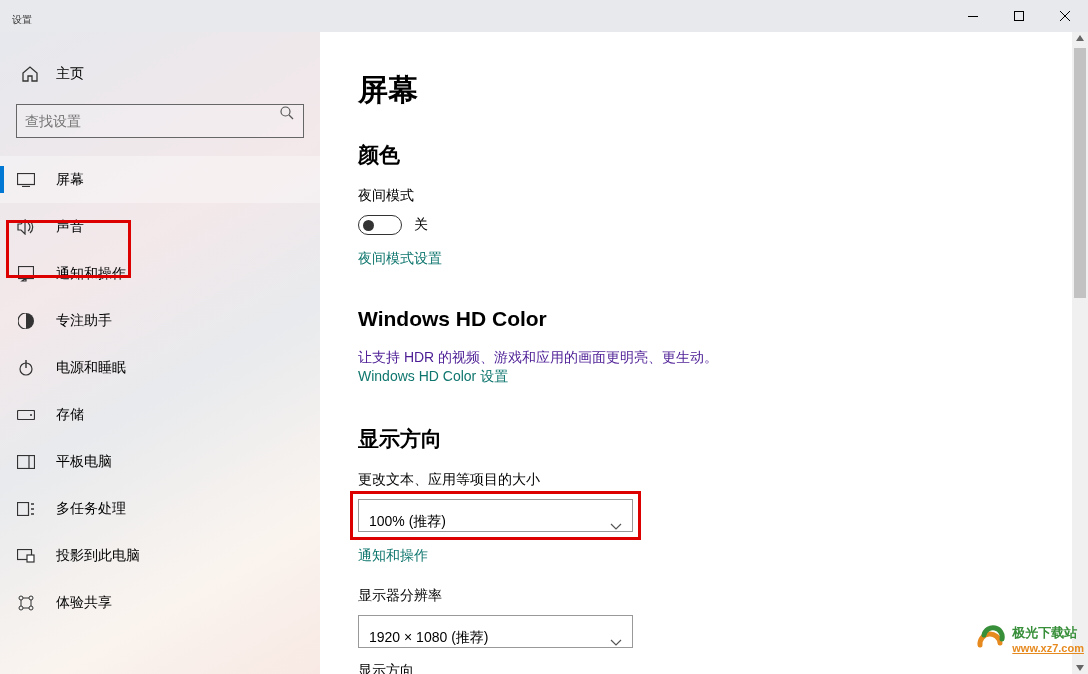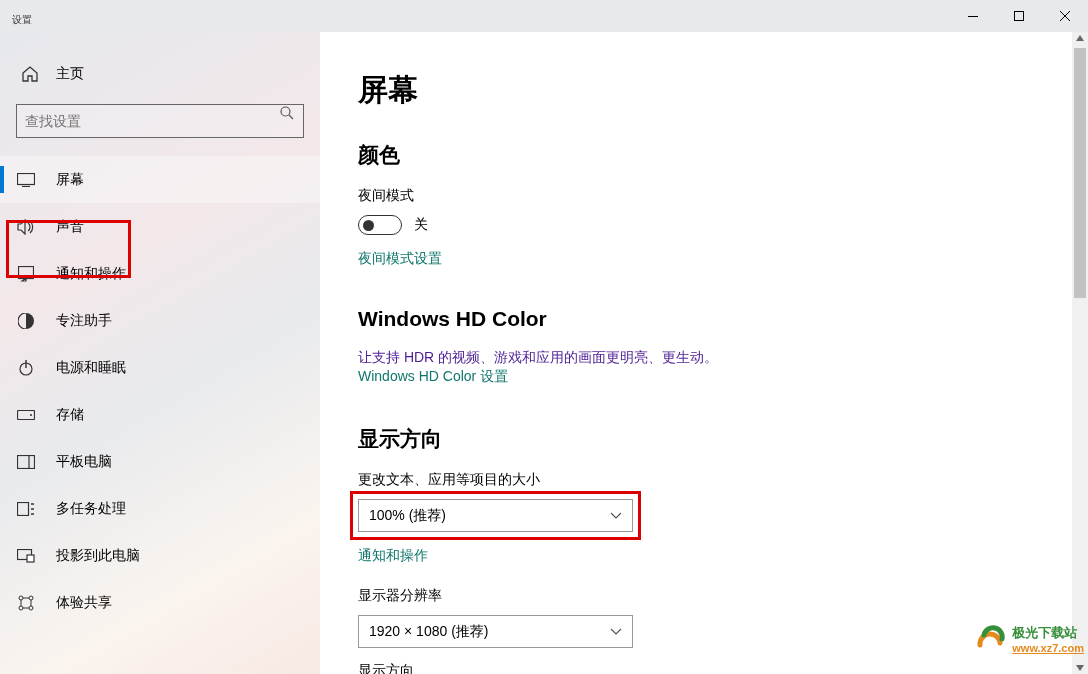--- a/index.html
+++ b/index.html
@@ -37,21 +37,21 @@
 .main h2 { font-size: 21px; font-weight: 600; margin-bottom: 18px; margin-top: 13px; }
 .field-label { font-size: 14px; color: #000; margin-bottom: 10px; }
 .desc { font-size: 14px; color: #4c1d95; margin-bottom: 0; }
 .link { font-size: 14px; color: #0f766e; cursor: pointer; margin-bottom: 26px; display: inline-block; }
 
 .toggle-row { display: flex; align-items: center; margin-bottom: 14px; }
 .toggle { width: 44px; height: 20px; border: 1px solid #333; border-radius: 10px; position: relative; margin-right: 12px; cursor: pointer; background: #fff; }
 .toggle .knob { width: 11px; height: 11px; background: #333; border-radius: 50%; position: absolute; left: 4px; top: 3.5px; }
 .toggle-row .tlabel { font-size: 14px; }
 
-.dropdown { width: 275px; height: 33px; border: 1px solid #999; display: flex; align-items: center; justify-content: space-between; padding: 0 10px; cursor: pointer; margin-bottom: 14px; background:#fff; }
+.dropdown { width: 275px; height: 33px; border: 1px solid #999; display: flex; align-items: flex-end; justify-content: space-between; padding: 0 10px; cursor: pointer; margin-bottom: 14px; background:#fff; }
 .dropdown .val { font-size: 14px; }
 .dropdown .chev { font-size: 10px; color: #555; }
 
 .red-box-main { position: absolute; border: 3px solid #d00; pointer-events: none; }
 .scrollbar-track { position:absolute; right:0; top:0; bottom:0; width:16px; background:#f0f0f0; }
 .scrollbar-thumb { position:absolute; right:2px; width:12px; background:#c2c2c2; }
 
 .watermark { position:absolute; right:4px; bottom:20px; font-size:13px; font-weight:bold; display:flex; align-items:center; gap:4px; }
 .watermark .t1 { color:#388f3a; }
 .watermark .t2 { color:#e68a1f; font-size:11px;text-decoration:underline; }

